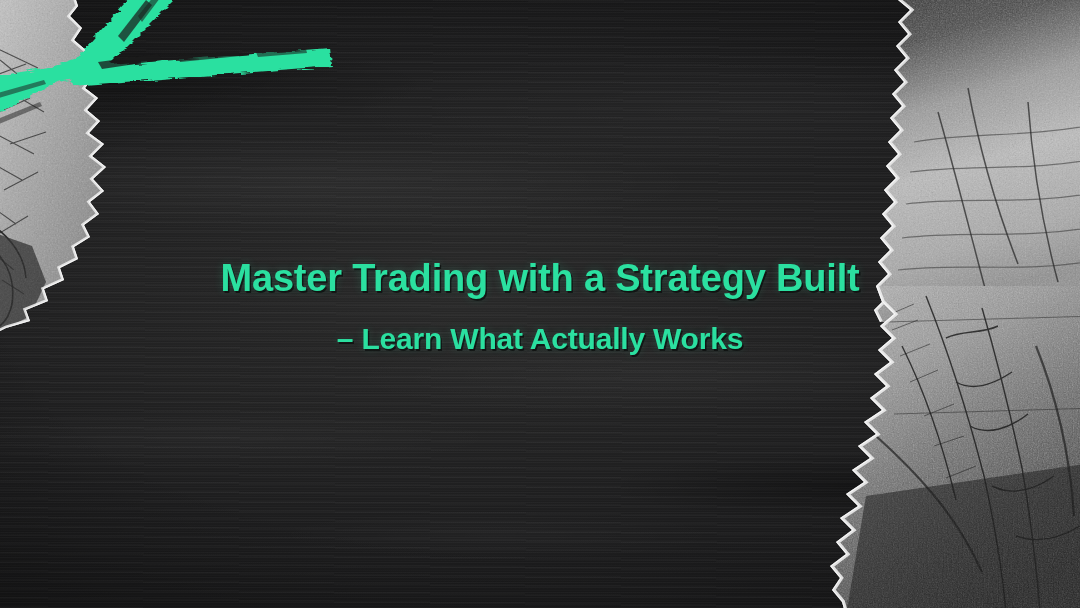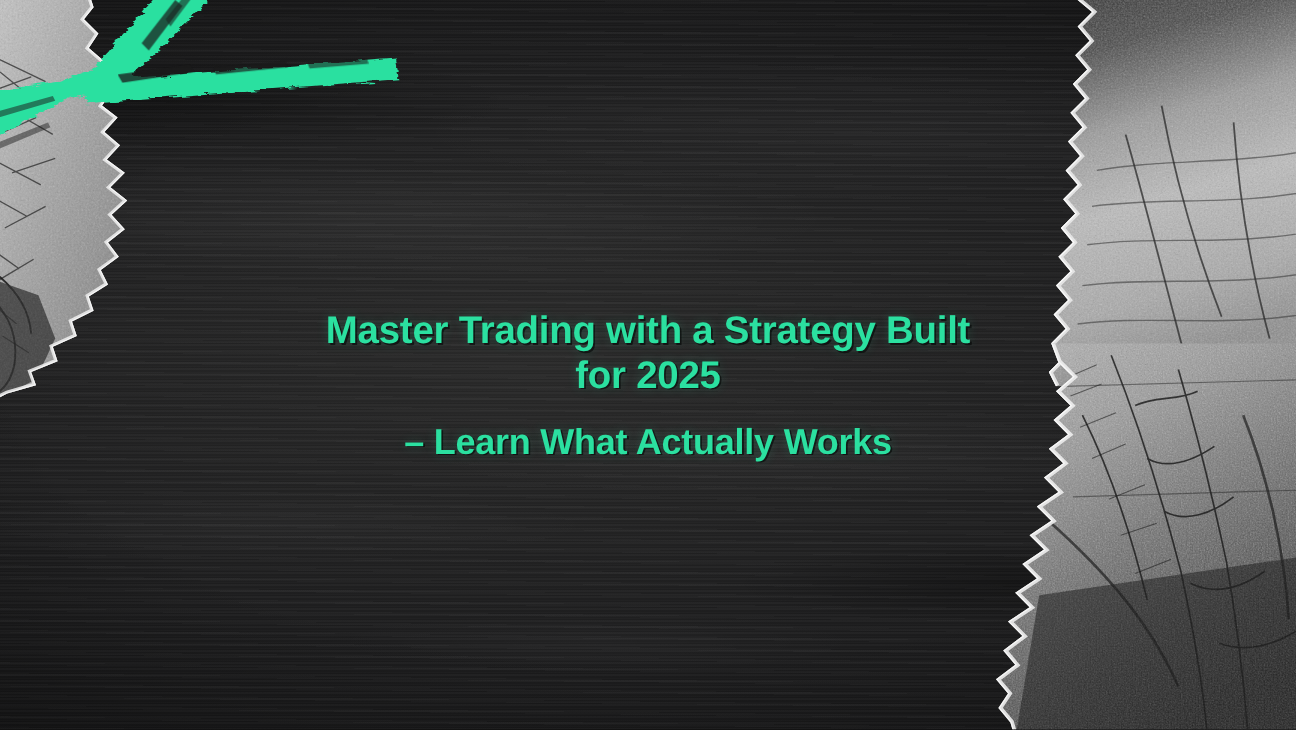--- a/index.html
+++ b/index.html
@@ -79,21 +79,21 @@
   }
   .hl-line{
     display:block;
     color:#2BE0A0;
     font-weight:bold;
     letter-spacing:-0.2px;
     text-shadow:
       1.5px 1.5px 0 rgba(0,0,0,.55),
       0 0 10px rgba(43,224,160,.20);
   }
-  .hl-1,.hl-2{font-size:32px;}
+  .hl-1,.hl-2{font-size:38px;}
   .hl-2{margin-top:2px;}
   .hl-3{font-size:30px;margin-top:24px;}
 </style>
 </head>
 <body>
 
 <div id="slide">
 
   <div class="bg-base"></div>
   <div class="bg-streaks"></div>
@@ -324,17 +324,16 @@
           <path d="M168,34 L192,4 L196,8 L172,40 Z" opacity="0.6"></path>
           <path d="M10,116 L74,98 L76,102 L12,121 Z" opacity="0.55"></path>
           <path d="M20,140 L70,120 L72,124 L22,145 Z" opacity="0.5"></path>
         </g>
       </g>
     </svg>
   </div>
 
   <div id="headline">
     <span class="hl-line hl-1">Master Trading with a Strategy Built</span>
-    <span class="hl-line hl-2">for 2025</span>
     <span class="hl-line hl-3">– Learn What Actually Works</span>
   </div>
 
 </div>
 
 </body></html>

